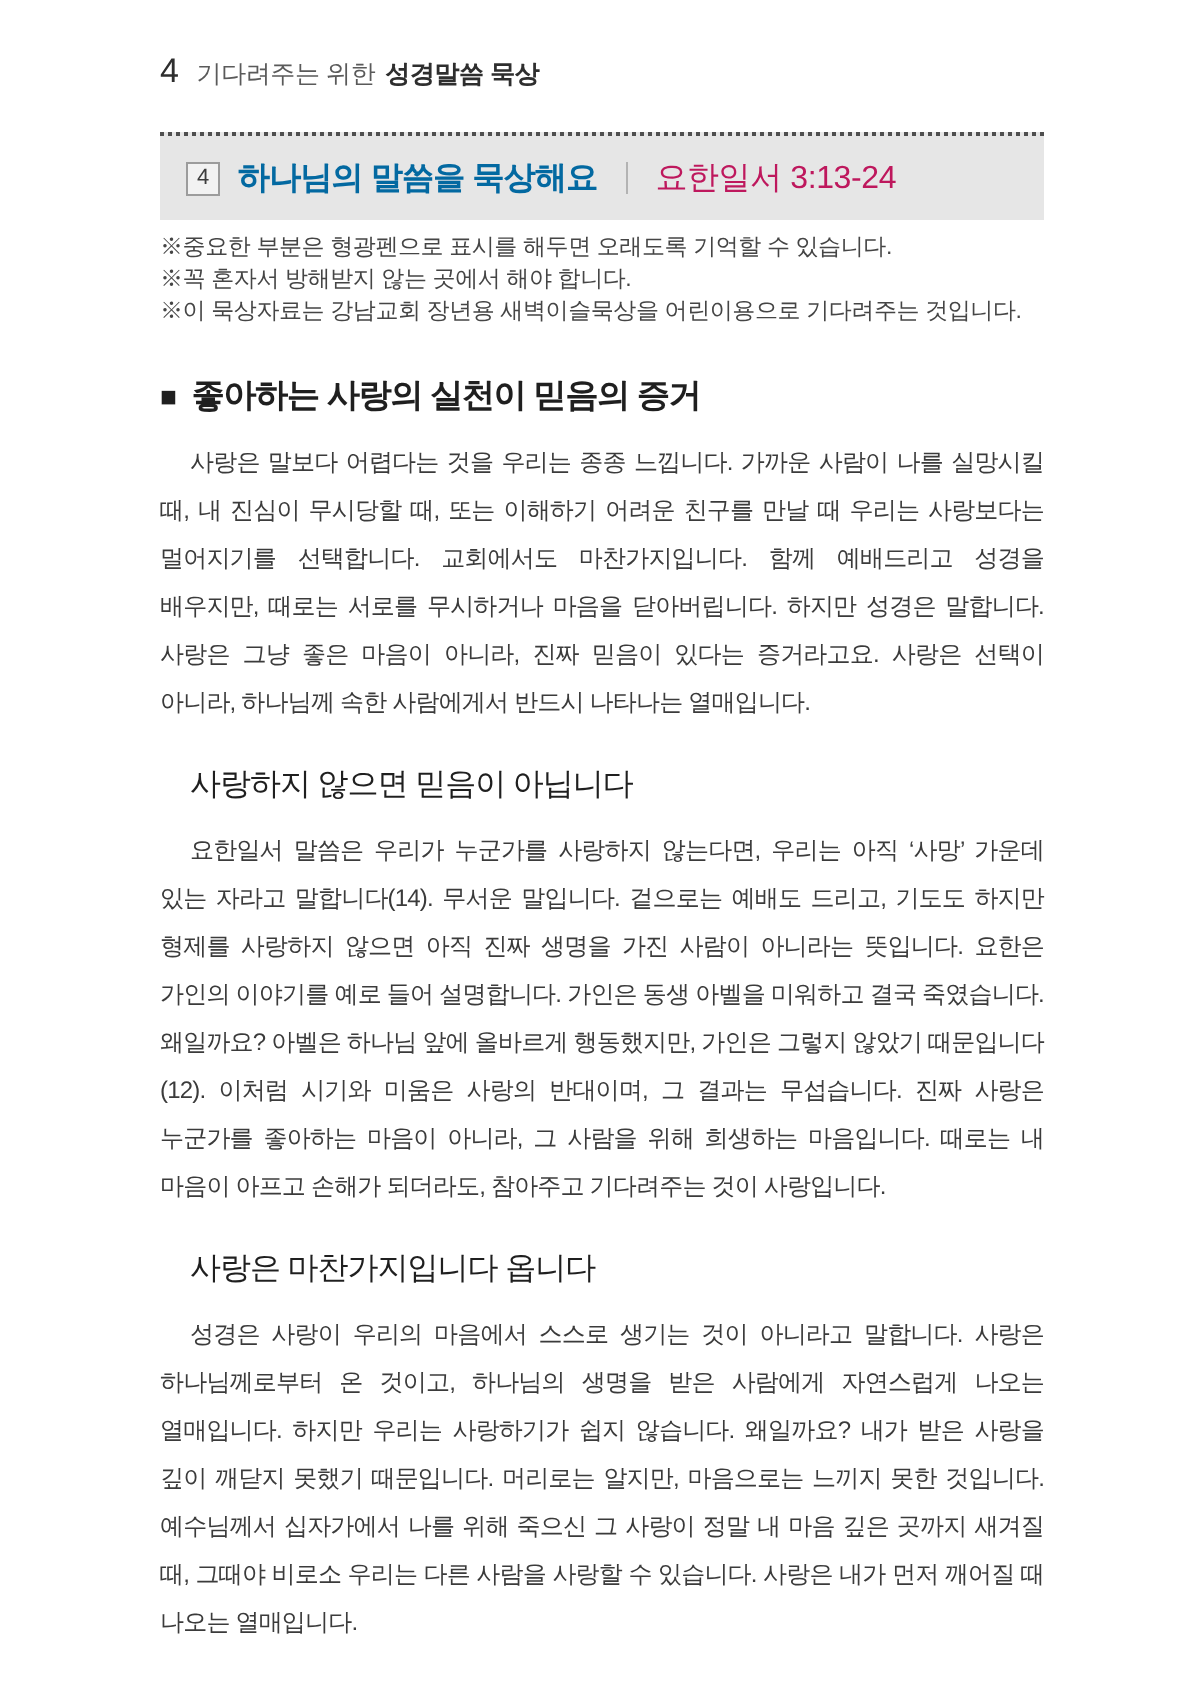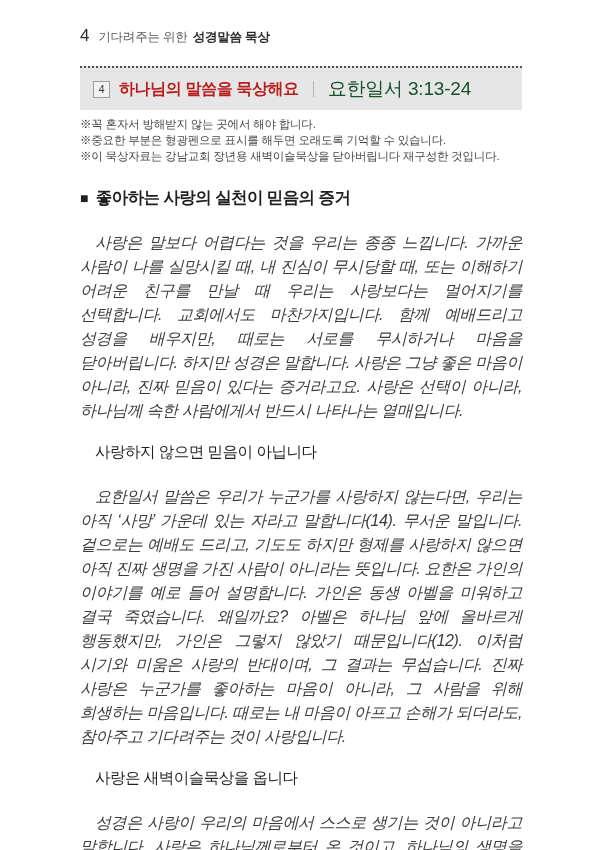--- a/index.html
+++ b/index.html
@@ -51,35 +51,35 @@
     font-size: 11px;
     width: 15px;
     height: 15px;
     line-height: 15px;
     text-align: center;
     flex: 0 0 auto;
   }
   .lesson-title {
     font-weight: bold;
     font-size: 16px;
-    color: #b91c1c;
+    color: #0369a1;
     margin-left: 9px;
     letter-spacing: -0.4px;
     white-space: nowrap;
   }
   .v-divider {
     width: 1px;
     height: 16px;
     background: #b3b3b3;
     margin: 0 14px;
     flex: 0 0 auto;
   }
   .reference {
-    font-size: 19px;
-    color: #14532d;
+    font-size: 16px;
+    color: #be185d;
     letter-spacing: -0.2px;
     white-space: nowrap;
   }
 
   
   .notes {
     margin-top: 6px;
     font-size: 11.5px;
     line-height: 16px;
     color: #454545;
@@ -98,29 +98,28 @@
   }
   .sq-bullet {
     margin-right: 8px;
     font-size: 14px;
     line-height: 1;
     color: #1f1f1f;
   }
 
   
   .body-para {
-    margin: 22px 0 0 0;
-    font-size: 16px;
+    margin: 10px 0 0 0;
+    font-size: 12px;
     line-height: 24px;
     color: #3b3b3b;
     text-align: justify;
     text-indent: 15px;
     word-break: keep-all;
     letter-spacing: -0.4px;
-    font-style: italic;
   }
 
   
   .sub-heading {
     margin: 19px 0 0 15px;
     font-size: 15.5px;
     font-weight: normal;
     color: #1f1f1f;
     letter-spacing: -0.5px;
   }
@@ -137,33 +136,33 @@
   </div>
 
   <div class="lesson-box">
     <span class="badge">4</span>
     <span class="lesson-title">하나님의 말씀을 묵상해요</span>
     <span class="v-divider"></span>
     <span class="reference">요한일서 3:13-24</span>
   </div>
 
   <div class="notes">
+    <div class="note-line">※중요한 부분은 형광펜으로 표시를 해두면 오래도록 기억할 수 있습니다.</div>
     <div class="note-line">※꼭 혼자서 방해받지 않는 곳에서 해야 합니다.</div>
-    <div class="note-line">※중요한 부분은 형광펜으로 표시를 해두면 오래도록 기억할 수 있습니다.</div>
-    <div class="note-line">※이 묵상자료는 강남교회 장년용 새벽이슬묵상을 닫아버립니다 재구성한 것입니다.</div>
+    <div class="note-line">※이 묵상자료는 강남교회 장년용 새벽이슬묵상을 어린이용으로 기다려주는 것입니다.</div>
   </div>
 
   <h2 class="section-heading">
     <span class="sq-bullet">■</span>
     <span>좋아하는 사랑의 실천이 믿음의 증거</span>
   </h2>
 
   <p class="body-para">사랑은 말보다 어렵다는 것을 우리는 종종 느낍니다. 가까운 사람이 나를 실망시킬 때, 내 진심이 무시당할 때, 또는 이해하기 어려운 친구를 만날 때 우리는 사랑보다는 멀어지기를 선택합니다. 교회에서도 마찬가지입니다. 함께 예배드리고 성경을 배우지만, 때로는 서로를 무시하거나 마음을 닫아버립니다. 하지만 성경은 말합니다. 사랑은 그냥 좋은 마음이 아니라, 진짜 믿음이 있다는 증거라고요. 사랑은 선택이 아니라, 하나님께 속한 사람에게서 반드시 나타나는 열매입니다.</p>
 
   <h3 class="sub-heading">사랑하지 않으면 믿음이 아닙니다</h3>
 
   <p class="body-para">요한일서 말씀은 우리가 누군가를 사랑하지 않는다면, 우리는 아직 ‘사망’ 가운데 있는 자라고 말합니다(14). 무서운 말입니다. 겉으로는 예배도 드리고, 기도도 하지만 형제를 사랑하지 않으면 아직 진짜 생명을 가진 사람이 아니라는 뜻입니다. 요한은 가인의 이야기를 예로 들어 설명합니다. 가인은 동생 아벨을 미워하고 결국 죽였습니다. 왜일까요? 아벨은 하나님 앞에 올바르게 행동했지만, 가인은 그렇지 않았기 때문입니다(12). 이처럼 시기와 미움은 사랑의 반대이며, 그 결과는 무섭습니다. 진짜 사랑은 누군가를 좋아하는 마음이 아니라, 그 사람을 위해 희생하는 마음입니다. 때로는 내 마음이 아프고 손해가 되더라도, 참아주고 기다려주는 것이 사랑입니다.</p>
 
-  <h3 class="sub-heading">사랑은 새벽이슬묵상을 옵니다</h3>
+  <h3 class="sub-heading">사랑은 마찬가지입니다 옵니다</h3>
 
   <p class="body-para">성경은 사랑이 우리의 마음에서 스스로 생기는 것이 아니라고 말합니다. 사랑은 하나님께로부터 온 것이고, 하나님의 생명을 받은 사람에게 자연스럽게 나오는 열매입니다. 하지만 우리는 사랑하기가 쉽지 않습니다. 왜일까요? 내가 받은 사랑을 깊이 깨닫지 못했기 때문입니다. 머리로는 알지만, 마음으로는 느끼지 못한 것입니다. 예수님께서 십자가에서 나를 위해 죽으신 그 사랑이 정말 내 마음 깊은 곳까지 새겨질 때, 그때야 비로소 우리는 다른 사람을 사랑할 수 있습니다. 사랑은 내가 먼저 깨어질 때 나오는 열매입니다.</p>
 
 </div>
 
 </body></html>

